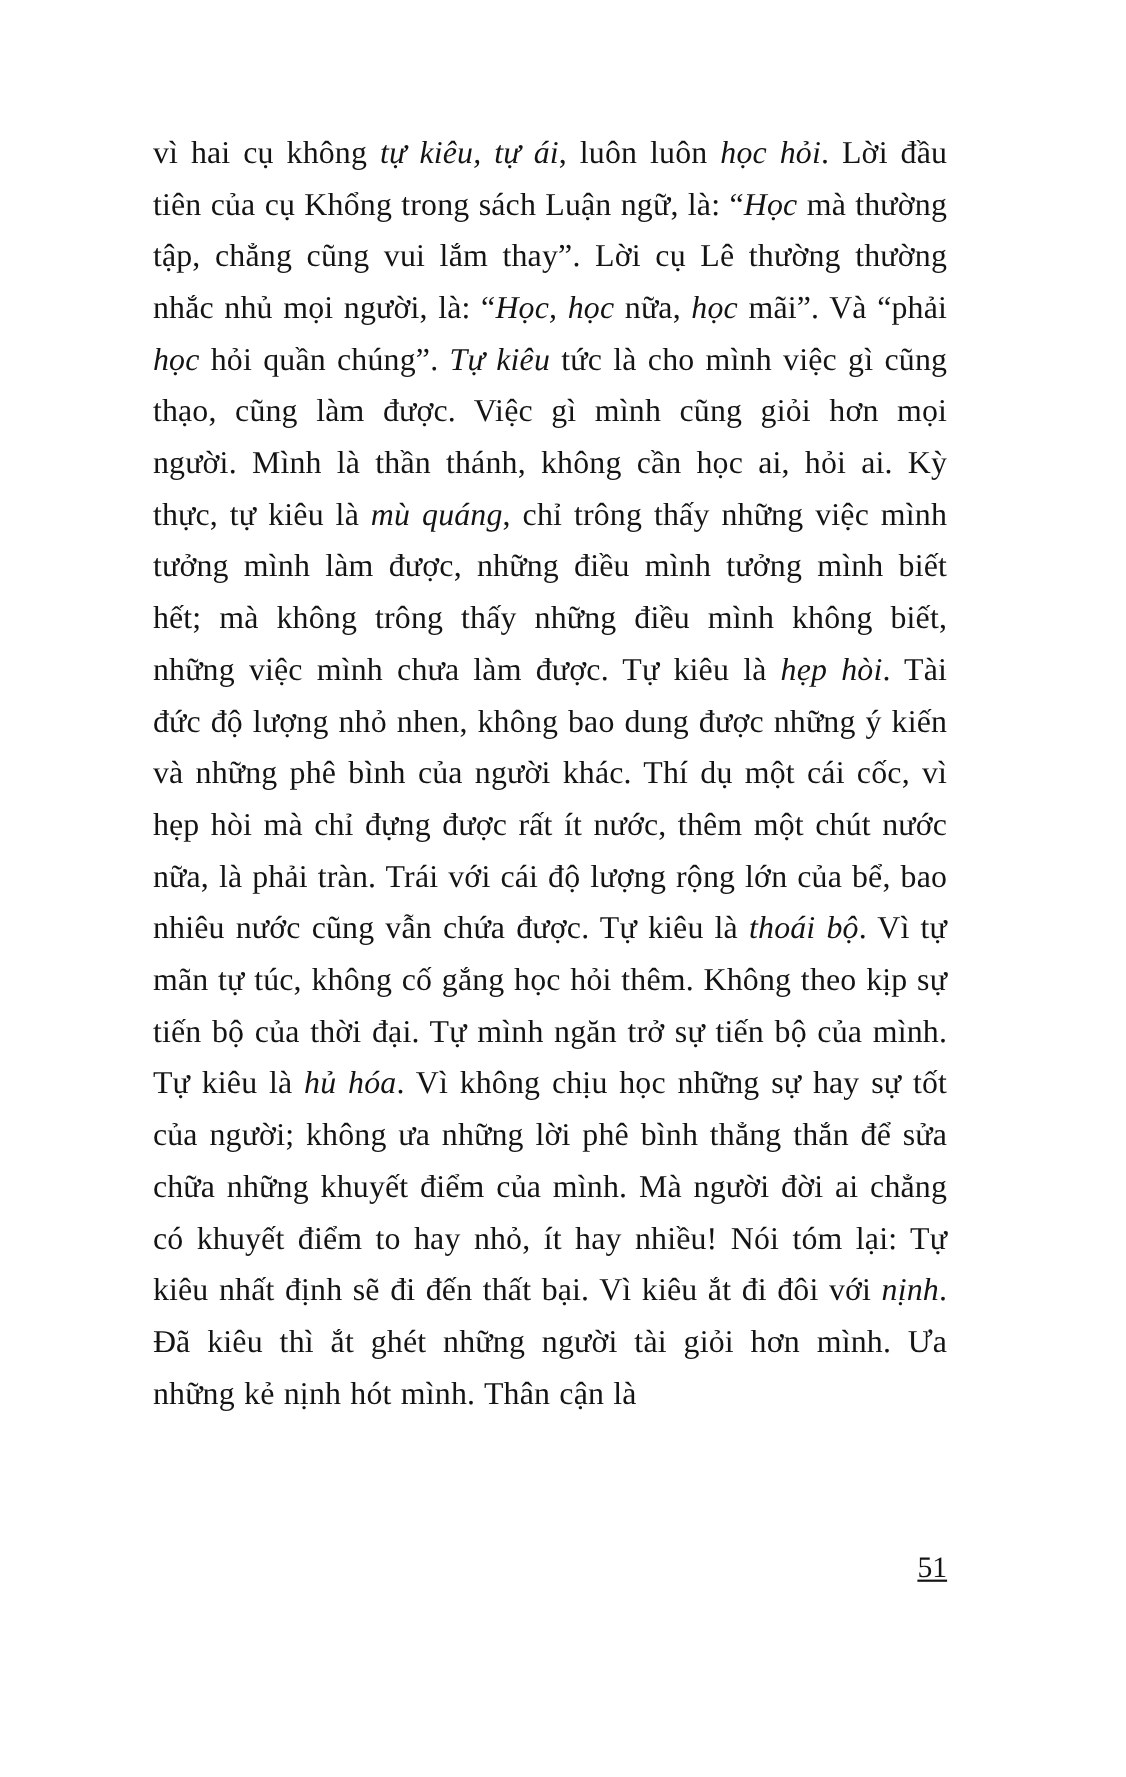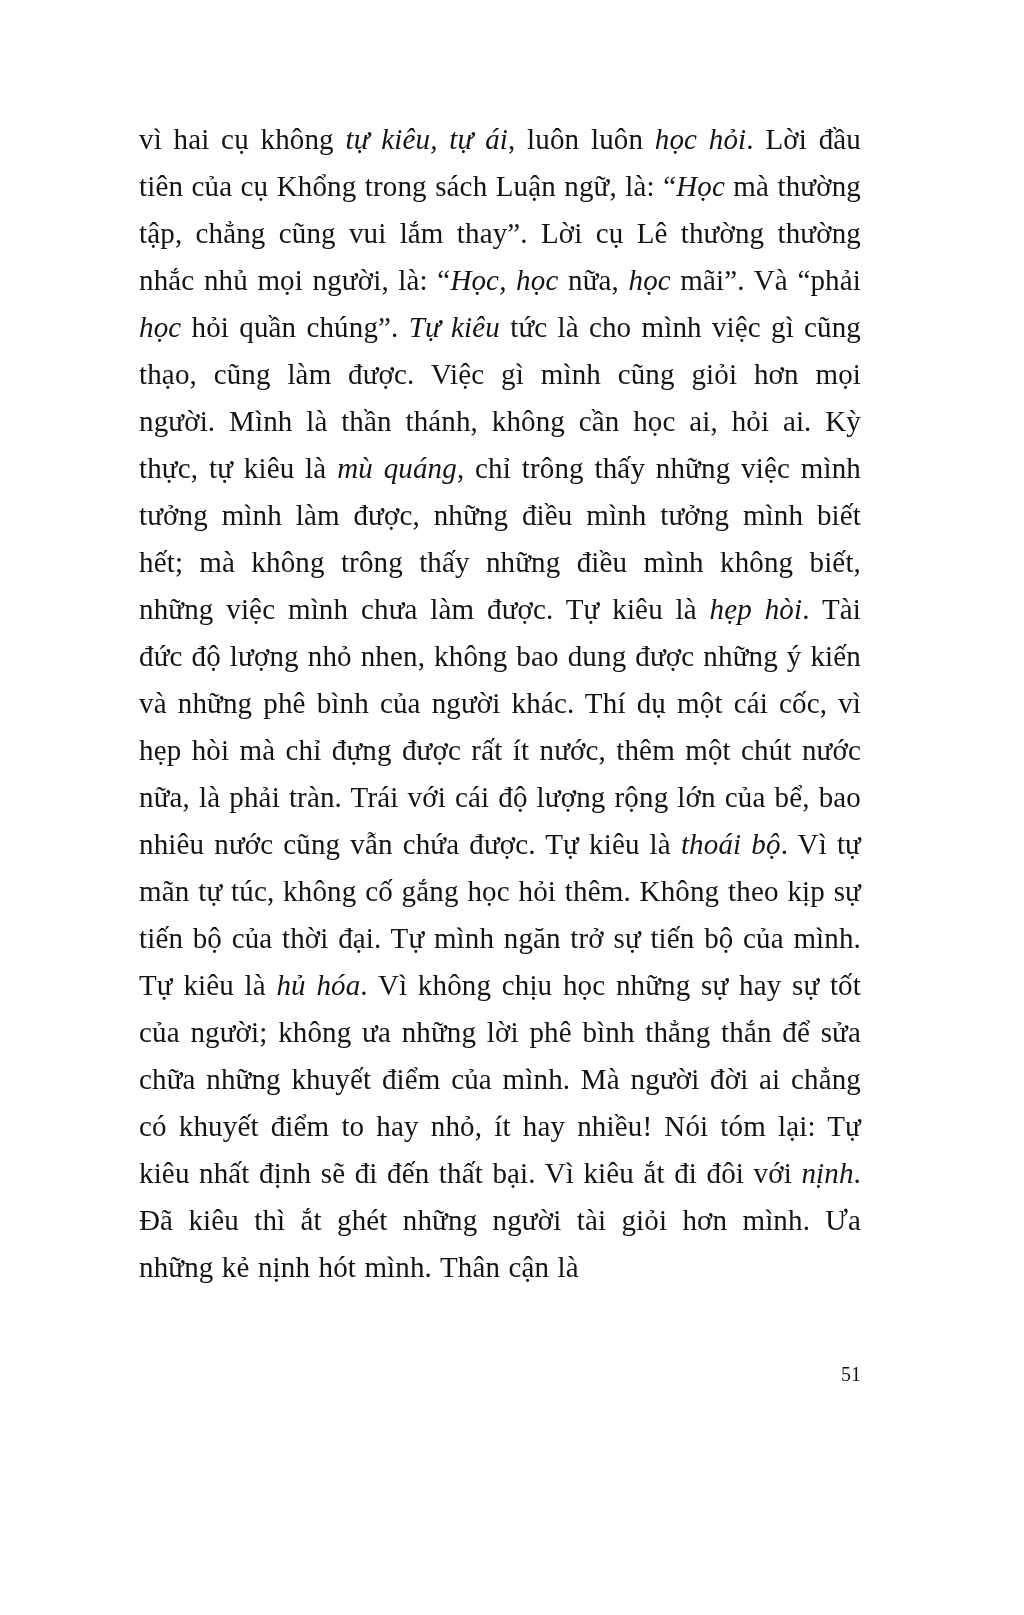--- a/index.html
+++ b/index.html
@@ -30,25 +30,26 @@
     text-align: justify;
     text-justify: inter-word;
     letter-spacing: 0.15px;
     word-spacing: 1px;
   }
   .body-text em {
     font-style: italic;
   }
   .page-number {
     position: absolute;
-    top: 1364px;
+    top: 1412px;
     right: 163px;
-    font-size: 20px;
+    font-size: 27px;
     line-height: 1;
     color: #141414;
+    text-decoration: underline;
   }
 </style>
 </head>
 <body>
 
 <div class="page">
   <div class="body-text"><span>vì hai cụ không </span><em>tự kiêu, tự ái</em><span>, luôn luôn </span><em>học hỏi</em><span>. Lời đầu tiên của cụ Khổng trong sách Luận ngữ, là: “</span><em>Học</em><span> mà thường tập, chẳng cũng vui lắm thay”. Lời cụ Lê thường thường nhắc nhủ mọi người, là: “</span><em>Học, học</em><span> nữa, </span><em>học</em><span> mãi”. Và “phải </span><em>học</em><span> hỏi quần chúng”. </span><em>Tự kiêu</em><span> tức là cho mình việc gì cũng thạo, cũng làm được. Việc gì mình cũng giỏi hơn mọi người. Mình là thần thánh, không cần học ai, hỏi ai. Kỳ thực, tự kiêu là </span><em>mù quáng</em><span>, chỉ trông thấy những việc mình tưởng mình làm được, những điều mình tưởng mình biết hết; mà không trông thấy những điều mình không biết, những việc mình chưa làm được. Tự kiêu là </span><em>hẹp hòi</em><span>. Tài đức độ lượng nhỏ nhen, không bao dung được những ý kiến và những phê bình của người khác. Thí dụ một cái cốc, vì hẹp hòi mà chỉ đựng được rất ít nước, thêm một chút nước nữa, là phải tràn. Trái với cái độ lượng rộng lớn của bể, bao nhiêu nước cũng vẫn chứa được. Tự kiêu là </span><em>thoái bộ</em><span>. Vì tự mãn tự túc, không cố gắng học hỏi thêm. Không theo kịp sự tiến bộ của thời đại. Tự mình ngăn trở sự tiến bộ của mình. Tự kiêu là </span><em>hủ hóa</em><span>. Vì không chịu học những sự hay sự tốt của người; không ưa những lời phê bình thẳng thắn để sửa chữa những khuyết điểm của mình. Mà người đời ai chẳng có khuyết điểm to hay nhỏ, ít hay nhiều! Nói tóm lại: Tự kiêu nhất định sẽ đi đến thất bại. Vì kiêu ắt đi đôi với </span><em>nịnh</em><span>. Đã kiêu thì ắt ghét những người tài giỏi hơn mình. Ưa những kẻ nịnh hót mình. Thân cận là</span></div>
   <div class="page-number">51</div>
 </div>
 

